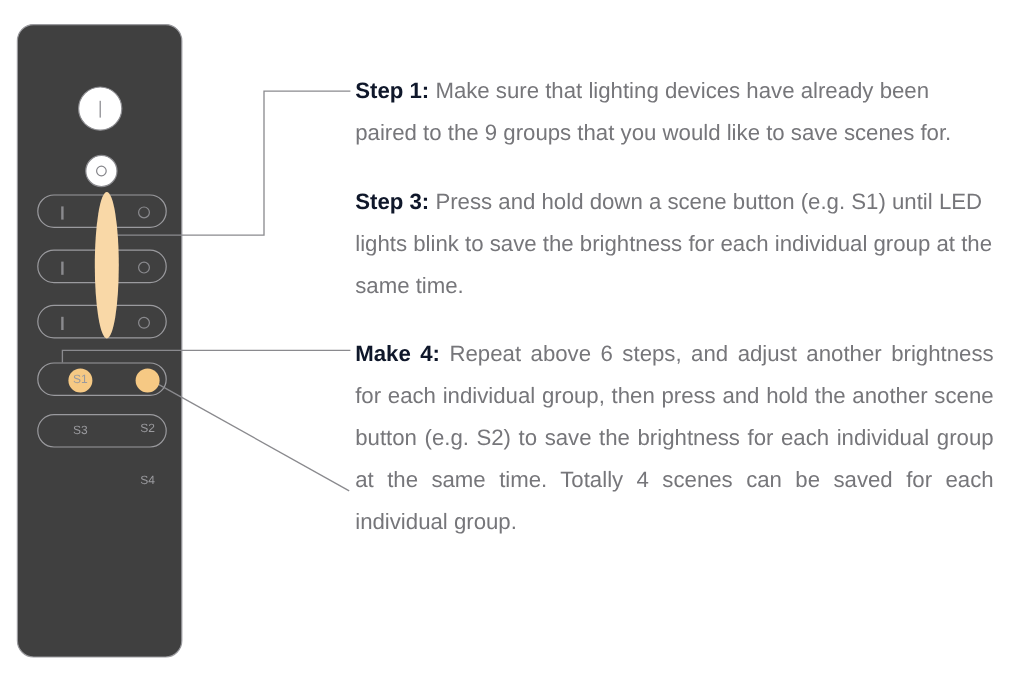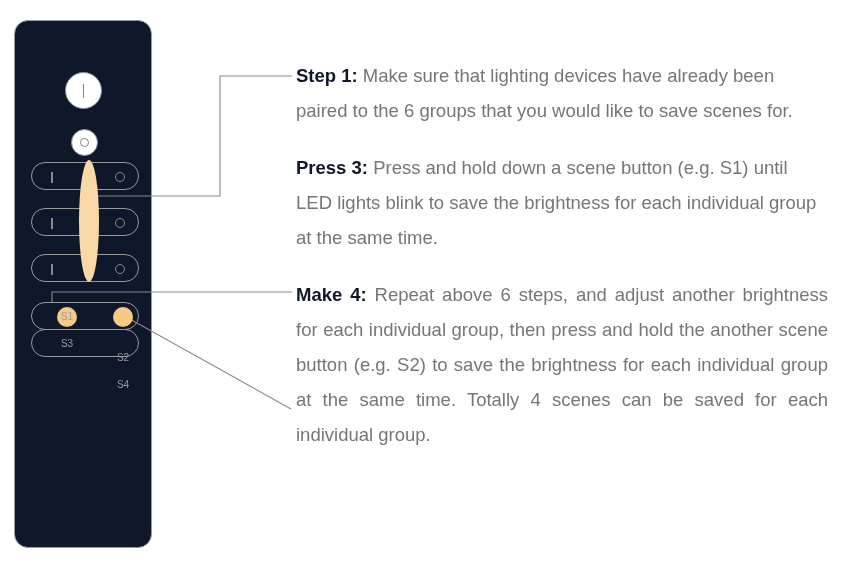--- a/index.html
+++ b/index.html
@@ -17,21 +17,21 @@
 
   
   #remote-panel {
     position: absolute;
     left: 14px;
     top: 20px;
     width: 138px;
     height: 528px;
     border: 1.4px solid #9a9a9e;
     border-radius: 14px;
-    background: #0f172a;
+    background: #404040;
     box-sizing: border-box;
   }
 
   .btn-round {
     position: absolute;
     border: 1.4px solid #8c8c90;
     border-radius: 50%;
     background: #fff;
     box-sizing: border-box;
     display: flex;
@@ -75,21 +75,21 @@
     height: 28px;
     border: 1.3px solid #9a9a9e;
     border-radius: 14px;
     box-sizing: border-box;
     background: transparent;
   }
   #group-row-1 { top: 141px; }
   #group-row-2 { top: 187px; }
   #group-row-3 { top: 233px; }
   #scene-row-1 { top: 281px; }
-  #scene-row-2 { top: 308px; }
+  #scene-row-2 { top: 324px; }
 
   .pill-label {
     position: absolute;
     top: 0;
     height: 28px;
     display: flex;
     align-items: center;
     justify-content: center;
     font-size: 11px;
     color: #8a8a8e;
@@ -248,25 +248,25 @@
 
 <svg id="leader-lines" viewBox="0 0 848 583" xmlns="http://www.w3.org/2000/svg">
   <polyline points="82,196 220,196 220,76 292,76" fill="none" stroke="#8a8a8e" stroke-width="1.1"></polyline>
   <polyline points="52,302 52,292 292,292" fill="none" stroke="#8a8a8e" stroke-width="1.1"></polyline>
   <line x1="119" y1="313" x2="291" y2="409" stroke="#8a8a8e" stroke-width="1.1"></line>
 </svg>
 
 <div id="instructions">
 
   <p class="step-para">
-    <span class="step-label">Step 1:</span><span> Make sure that lighting devices have already been paired to the 6 groups that you would like to save scenes for.</span>
+    <span class="step-label">Step 1:</span><span> Make sure that lighting devices have already been paired to the 9 groups that you would like to save scenes for.</span>
   </p>
 
 
   <p class="step-para">
-    <span class="step-label">Press 3:</span><span> Press and hold down a scene button (e.g. S1) until LED lights blink to save the brightness for each individual group at the same time.</span>
+    <span class="step-label">Step 3:</span><span> Press and hold down a scene button (e.g. S1) until LED lights blink to save the brightness for each individual group at the same time.</span>
   </p>
 
   <p class="step-para justify">
     <span class="step-label">Make 4:</span><span> Repeat above 6 steps, and adjust another brightness for each individual group, then press and hold the another scene button (e.g. S2) to save the brightness for each individual group at the same time. Totally 4 scenes can be saved for each individual group.</span>
   </p>
 
 </div>
 
 </body></html>

